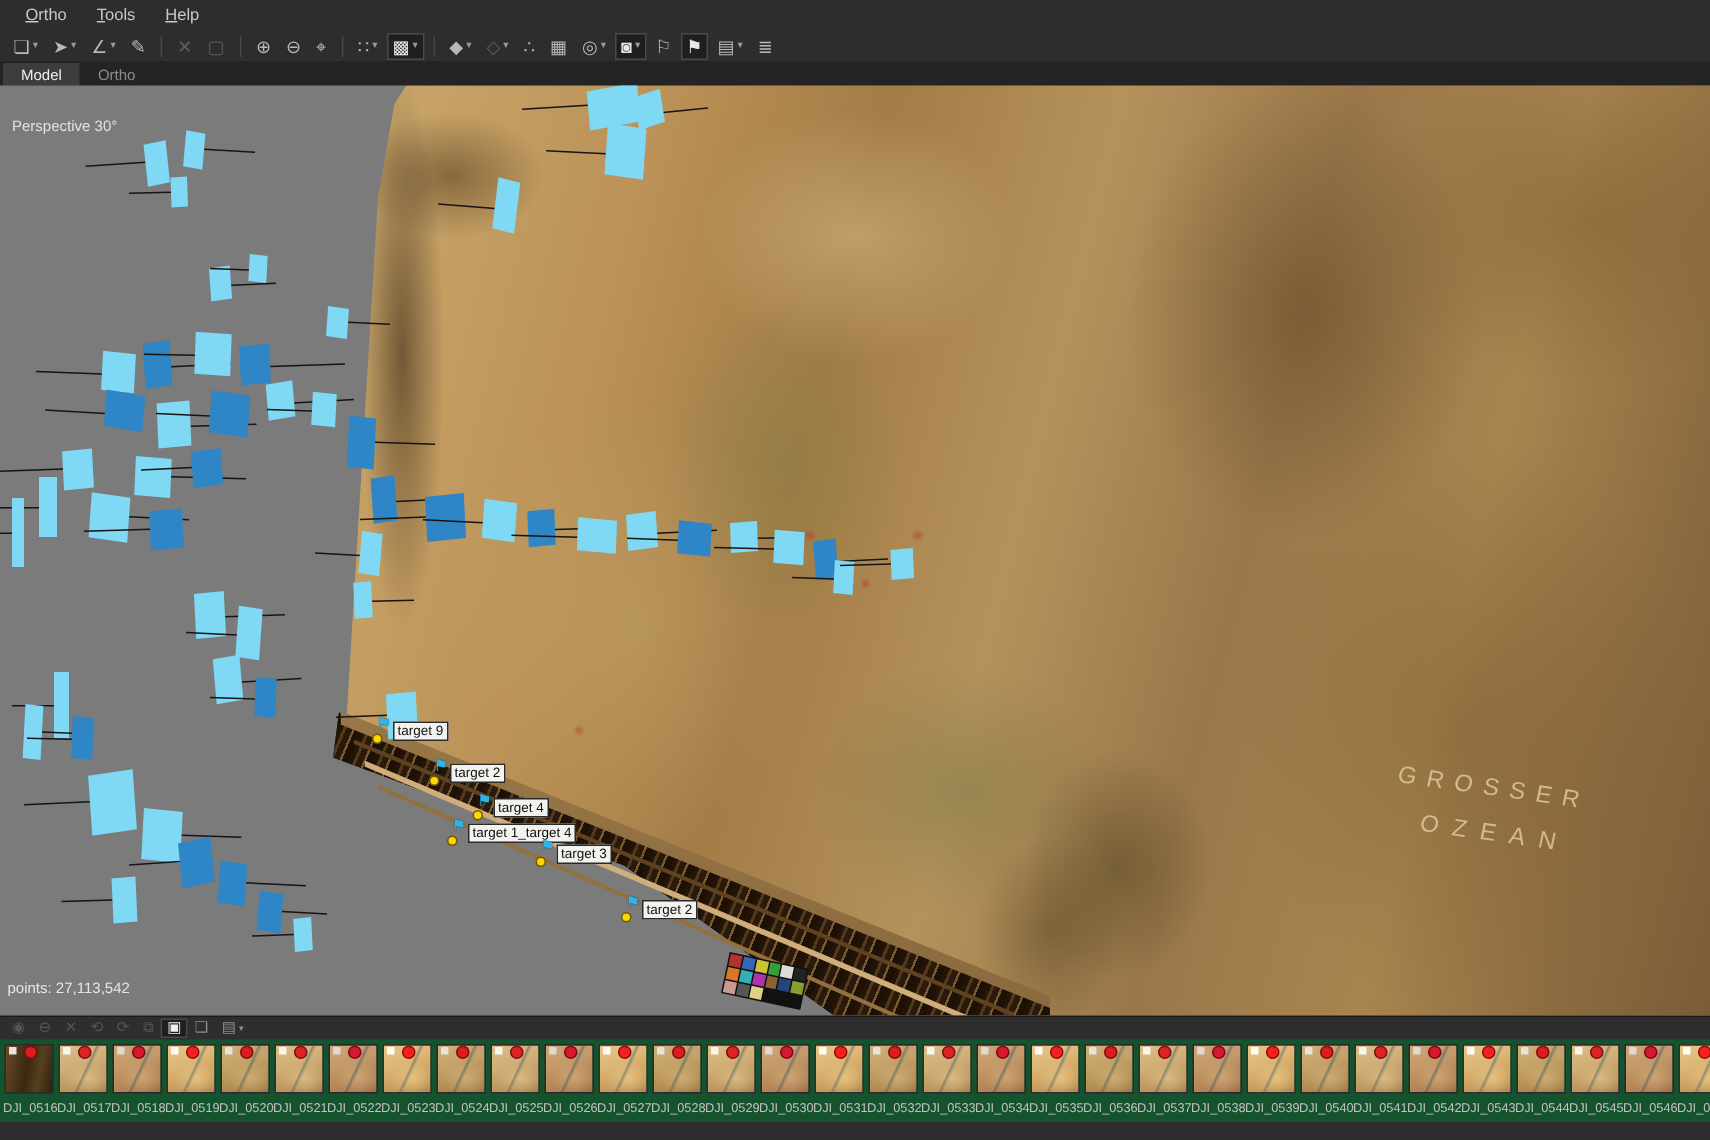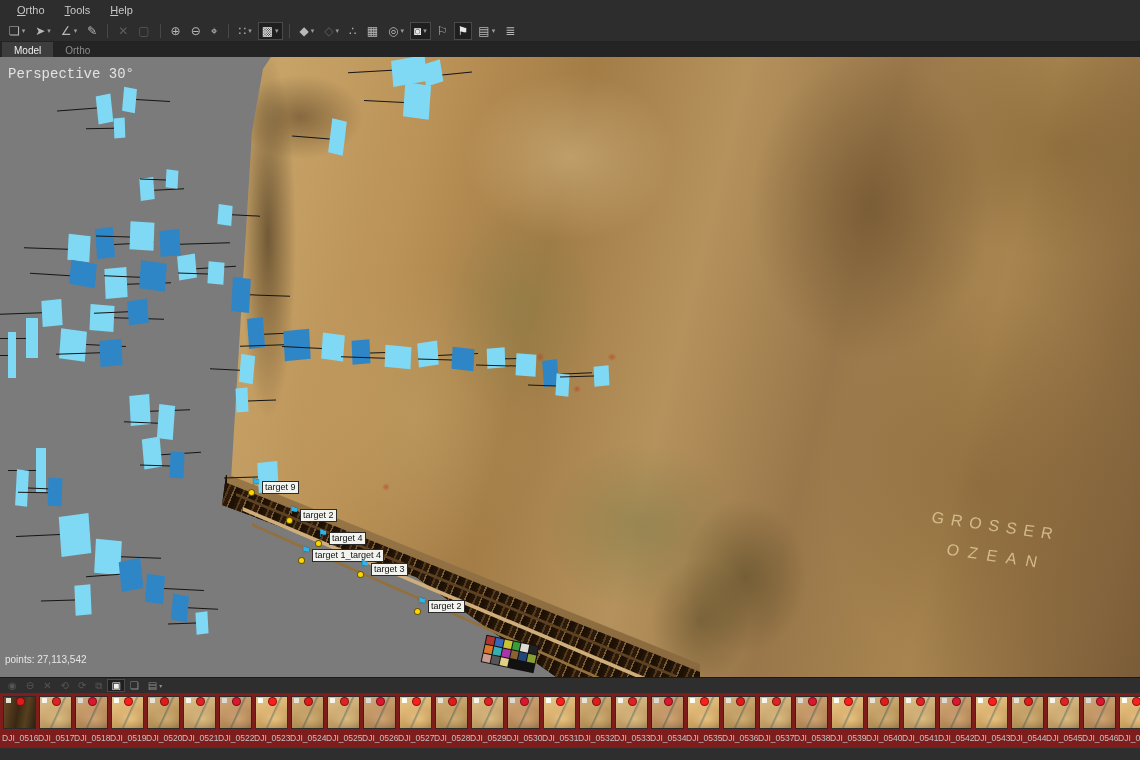--- a/index.html
+++ b/index.html
@@ -75,33 +75,33 @@
   .plane .quad { position:relative; }
   .plane .nline { position:absolute; border-top:1px solid #151515; height:0; }
 
   .marker { position:absolute; }
   .marker .mflag { position:absolute; left:-11px; top:-5px; color:#2fb3e8; font-size:11px; text-shadow:0 0 1px #06364d; }
   .marker .mlabel { position:absolute; left:0; top:0; background:#f2f2ee; border:1px solid #2a2a2a; color:#111;
     font-size:9px; line-height:11px; padding:0 2px; white-space:nowrap; }
   .marker .mdot { position:absolute; left:-13px; top:9px; width:5px; height:5px; border-radius:50%;
     background:#ffd400; box-shadow:0 0 0 1px #6b5a00; }
 
-  .proj-label { position:absolute; left:8px; top:9px; color:#e2e2e2; font-size:14px;font-family:Liberation Mono, monospace; }
+  .proj-label { position:absolute; left:8px; top:22px; color:#e2e2e2; font-size:10px; }
   .points-label { position:absolute; left:5px; top:597px; color:#e6e6e6; font-size:10px; z-index:30; }
 
   
   .photos-panel { height:83px; background:#2e2e2e; border-top:1px solid #1a1a1a; }
   .ph-header { height:13px; background:#343434; color:#a9a9a9; font-size:9px; padding:1px 0 0 6px; }
   .ph-toolbar { height:15px; display:flex; align-items:center; padding-left:4px; background:#2e2e2e; }
   .ph-tool { color:#8f8f8f; font-size:10px; height:13px; line-height:12px; padding:0 3px; margin-right:1px;
     display:flex; align-items:center; border:1px solid transparent; }
   .ph-tool.active { background:#1f1f1f; border-color:#4a4a4a; color:#f0f0f0; }
   .ph-tool.disabled { color:#565656; }
   .ph-tool .caret { font-size:6px; margin-left:2px; }
-  .strip { height:55px; background:#7f1d1d; display:flex; gap:3px; padding:3px 0 0 3px; overflow:hidden; }
+  .strip { height:55px; background:#14532d; display:flex; gap:3px; padding:3px 0 0 3px; overflow:hidden; }
   .cell { flex:0 0 33px; width:33px; }
   .thumb { width:33px; height:33px; position:relative; border:1px solid #2a2a2a;
     background:
       linear-gradient(115deg, transparent 52%, rgba(95,105,98,.65) 55%, transparent 60%),
       radial-gradient(20px 14px at 60% 70%, rgba(210,180,120,.8), transparent 80%),
       linear-gradient(160deg, #cfb07a 0%, #c4a167 40%, #b08a52 75%, #9a784a 100%); }
   .thumb.v1 { filter:brightness(1.08) saturate(.9); }
   .thumb.v2 { filter:hue-rotate(-8deg) brightness(.96); }
   .thumb.v3 { filter:brightness(1.12); }
   .thumb.dk { background:

